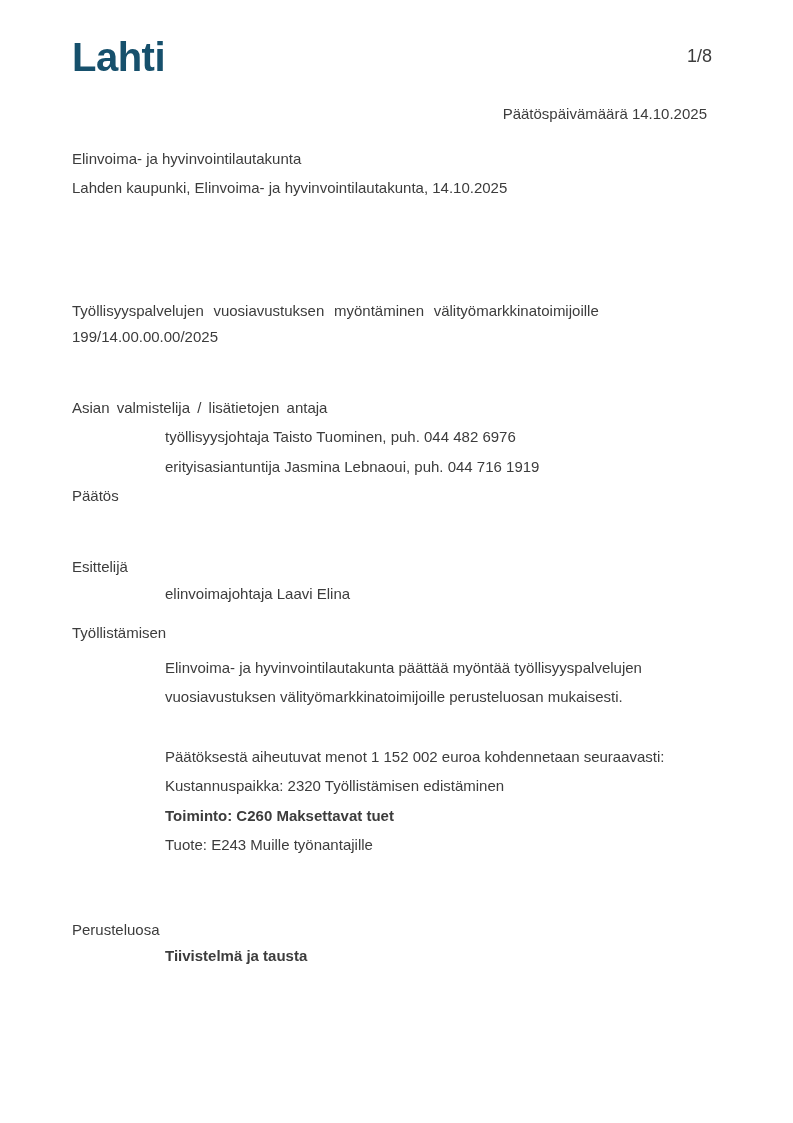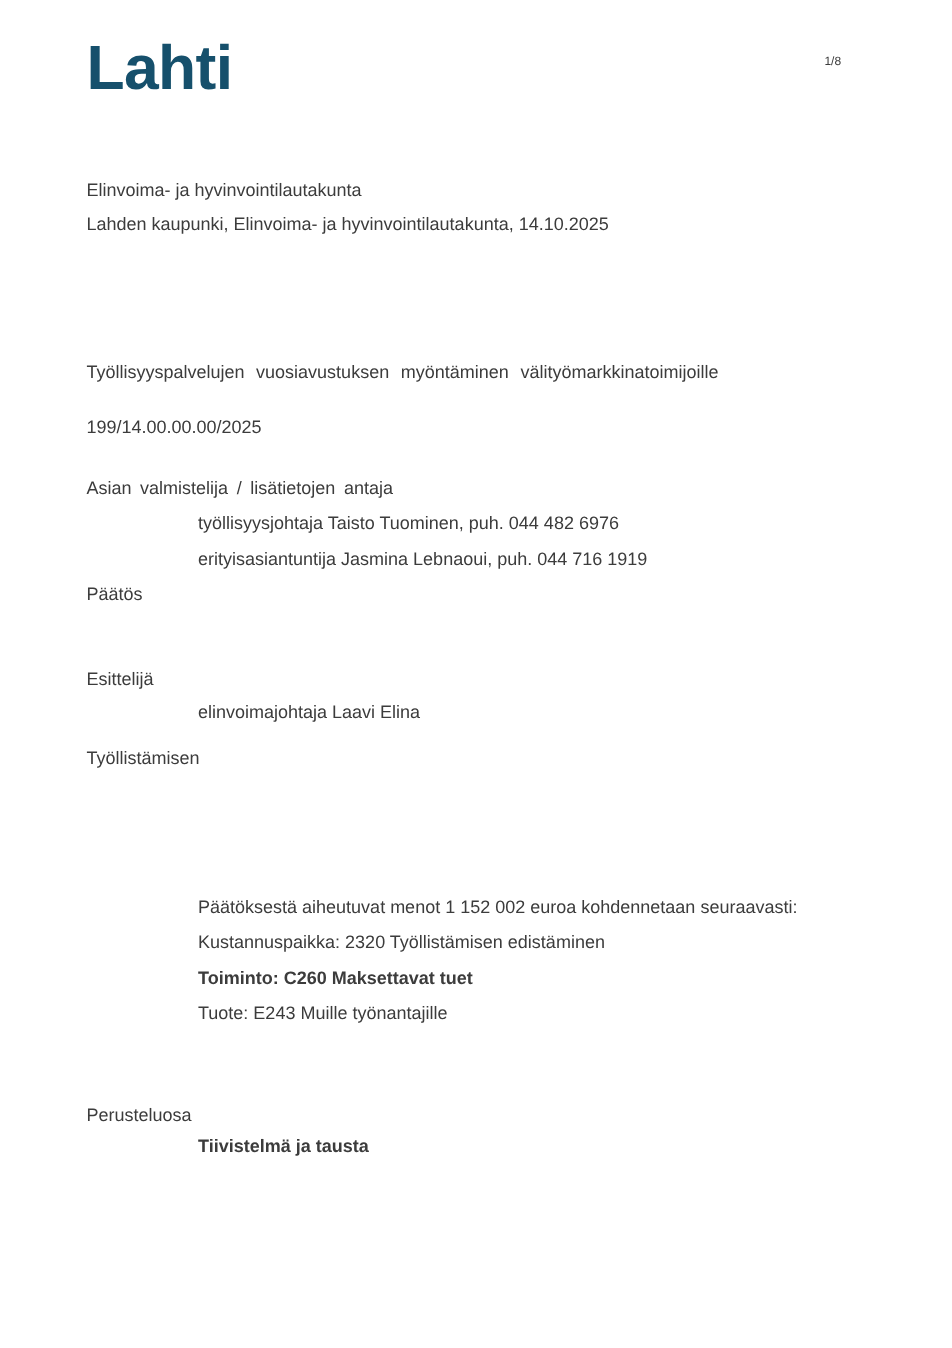--- a/index.html
+++ b/index.html
@@ -19,38 +19,38 @@
   .line {
     position: absolute;
     font-size: 15px;
     line-height: 19px;
     white-space: nowrap;
   }
   .logo {
     position: absolute;
     left: 72px;
     top: 34px;
-    font-size: 52px;
+    font-size: 40px;
     line-height: 46px;
     font-weight: 800;
     letter-spacing: -0.5px;
     color: #16506c;
   }
   .page-number {
     position: absolute;
     left: 687px;
     top: 46px;
-    font-size: 10px;
+    font-size: 18px;
     color: #3c3c3c;
   }
   .committee        { left: 72px;  top: 104px; margin-top: 45px; }
   .decision-date    { right: 86px; top: 104px; left: auto; }
   .reference        { left: 72px;  top: 178px; }
   .title            { left: 72px;  top: 301px; word-spacing: 5.5px; text-align: center; }
-  .diary            { left: 72px;  top: 347px; }
+  .diary            { left: 72px;  top: 327px; }
   .preparer-heading { left: 72px;  top: 398px; word-spacing: 3px; }
   .contact-0        { left: 165px; top: 427px; }
   .contact-1        { left: 165px; top: 457px; }
   .decision-heading { left: 72px;  top: 486px; }
   .presenter-heading{ left: 72px;  top: 557px; }
   .presenter-name   { left: 165px; top: 584px; }
   .proposal-heading { left: 72px;  top: 623px; }
   .proposal-paragraph {
     position: absolute;
     left: 165px;
@@ -71,20 +71,21 @@
 <body>
 
 <div class="page">
 
   <div class="logo">Lahti</div>
 
   <div class="page-number">1/8</div>
 
   <div class="line committee">Elinvoima- ja hyvinvointilautakunta</div>
 
+  <div class="line decision-date">Päätöspäivämäärä 14.10.2025</div>
 
   <div class="line reference">Lahden kaupunki, Elinvoima- ja hyvinvointilautakunta, 14.10.2025</div>
 
   <div class="line title">Työllisyyspalvelujen vuosiavustuksen myöntäminen välityömarkkinatoimijoille</div>
 
   <div class="line diary">199/14.00.00.00/2025</div>
 
   <div class="line preparer-heading">Asian valmistelija / lisätietojen antaja</div>
 
   <div class="line contact-0">työllisyysjohtaja Taisto Tuominen, puh. 044 482 6976</div>
@@ -92,20 +93,21 @@
   <div class="line contact-1">erityisasiantuntija Jasmina Lebnaoui, puh. 044 716 1919</div>
 
   <div class="line decision-heading">Päätös</div>
 
   <div class="line presenter-heading">Esittelijä</div>
 
   <div class="line presenter-name">elinvoimajohtaja Laavi Elina</div>
 
   <div class="line proposal-heading">Työllistämisen</div>
 
+  <div class="proposal-paragraph">Elinvoima- ja hyvinvointilautakunta päättää myöntää työllisyyspalvelujen vuosiavustuksen välityömarkkinatoimijoille perusteluosan mukaisesti.</div>
 
   <div class="line costs-intro">Päätöksestä aiheutuvat menot 1 152 002 euroa kohdennetaan seuraavasti:</div>
 
   <div class="line cost-center">Kustannuspaikka: 2320 Työllistämisen edistäminen</div>
 
   <div class="line function-line">Toiminto: C260 Maksettavat tuet</div>
 
   <div class="line product-line">Tuote: E243 Muille työnantajille</div>
 
   <div class="line rationale-heading">Perusteluosa</div>

